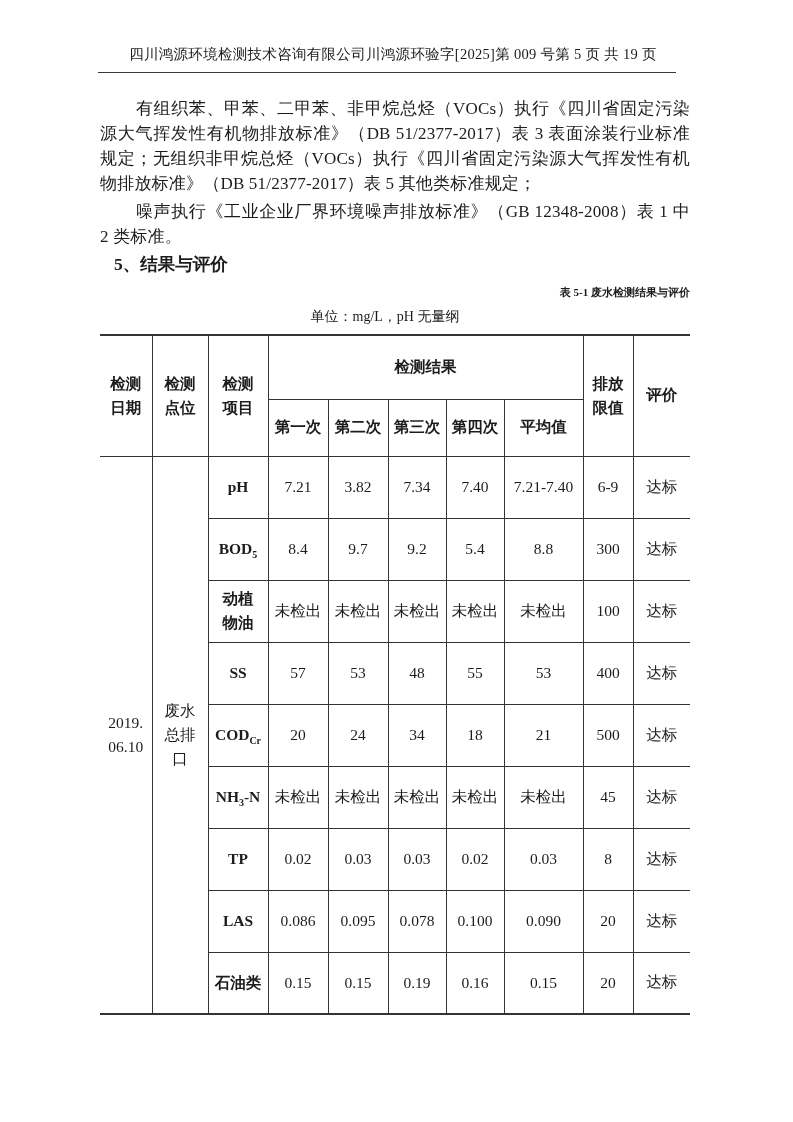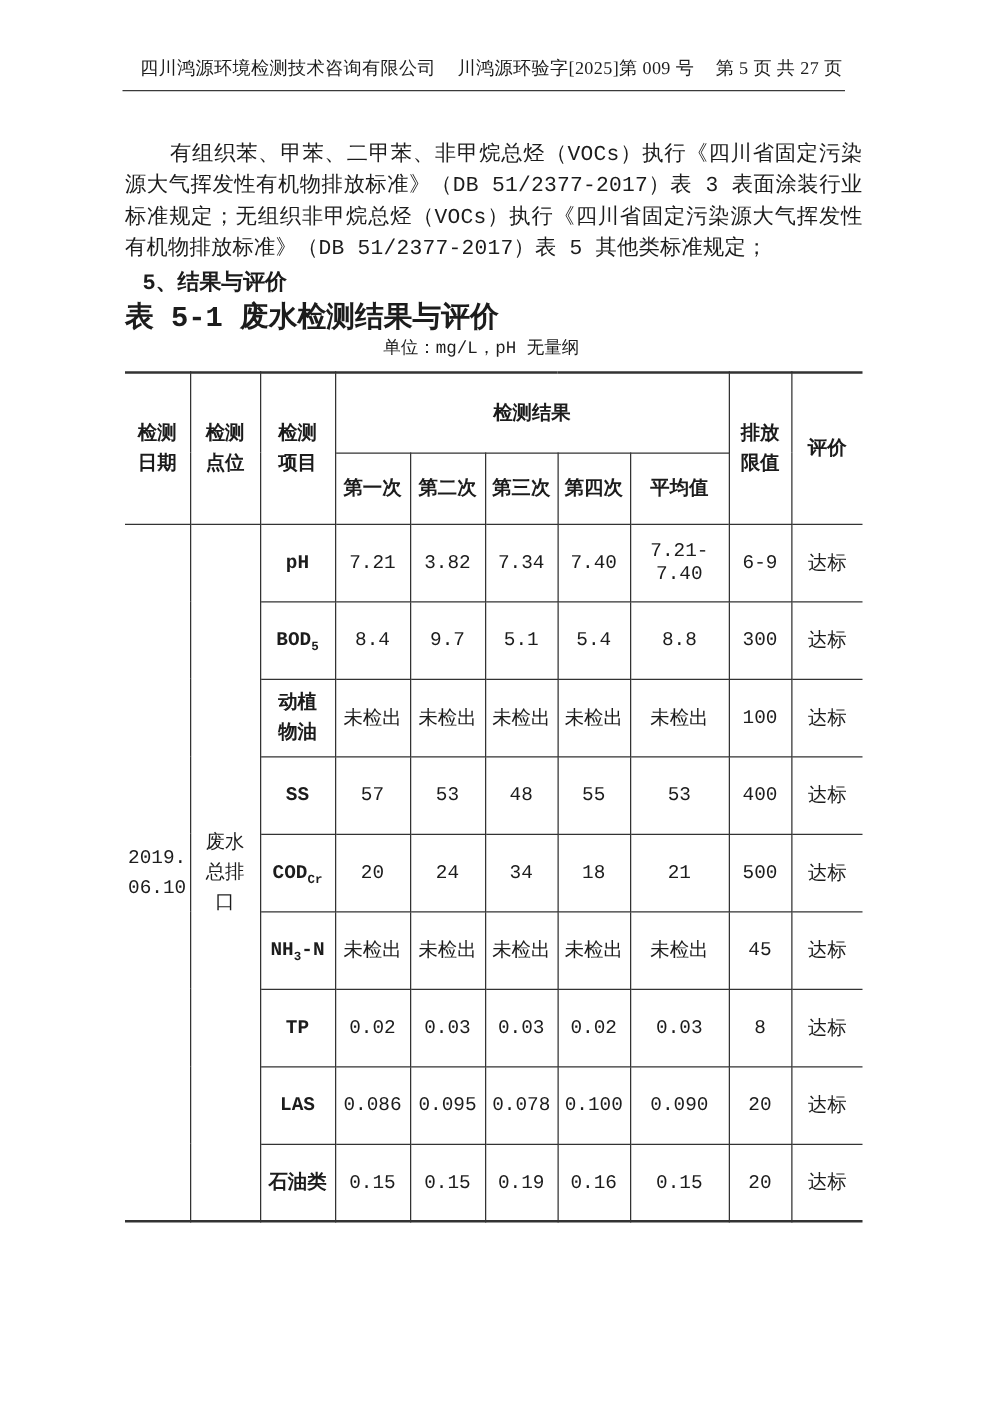--- a/index.html
+++ b/index.html
@@ -7,38 +7,38 @@
   body {
     width:793px; height:1122px;
     font-family:"Liberation Serif","DejaVu Serif",serif;
     color:#1c1c1c;
   }
   .page { position:relative; width:793px; height:1122px; background:#ffffff; overflow:hidden; }
 
   
   .header-bar {
     position:absolute; left:98px; top:45px; width:578px;
-    display:flex; justify-content:space-between; align-items:baseline;
+    display:flex; justify-content:center; align-items:baseline;
     font-size:14.5px; letter-spacing:0.3px;
     padding:0 2px 8px 14px;
     border-bottom:1.6px solid #3a3a3a;
   }
 
-  .content { position:absolute; left:100px; top:88px; width:590px;font-family:Liberation Mono, monospace; }
+  .content { position:absolute; left:100px; top:72px; width:590px; }
 
   p.body-para {
     font-size:17px; line-height:25px;
     text-align:justify; text-indent:36px;
     letter-spacing:0.2px;
   }
   .p1 { margin-top:24px; }
   .p2 { margin-top:3px; }
 
   .section-heading { margin-top:4px; padding-left:14px; font-size:17.5px; font-weight:bold; line-height:22px; }
-  .table-title { margin-top:7px; font-size:23px; font-weight:bold; text-align:left; line-height:20px; }
+  .table-title { margin-top:7px; font-size:11px; font-weight:bold; text-align:right; line-height:20px; }
   .unit-note { margin-top:6px; font-size:14px; text-align:center; padding-right:20px; line-height:17px; }
 
   
   table.results {
     margin-top:9px; width:590px;
     border-collapse:collapse; table-layout:fixed;
     border-top:2px solid #333; border-bottom:2px solid #333;
   }
   .results th, .results td {
     border:1px solid #333;
@@ -57,26 +57,27 @@
   .results sub { font-size:10px; line-height:0; }
 </style>
 </head>
 <body>
 
 <div class="page">
 
   <div class="header-bar">
     <span>四川鸿源环境检测技术咨询有限公司</span>
     <span>川鸿源环验字[2025]第 009 号</span>
-    <span>第 5 页 共 27 页</span>
+    <span>第 5 页 共 19 页</span>
   </div>
 
   <div class="content">
 
     <p class="body-para p1">有组织苯、甲苯、二甲苯、非甲烷总烃（VOCs）执行《四川省固定污染源大气挥发性有机物排放标准》（DB 51/2377-2017）表 3 表面涂装行业标准规定；无组织非甲烷总烃（VOCs）执行《四川省固定污染源大气挥发性有机物排放标准》（DB 51/2377-2017）表 5 其他类标准规定；</p>
+    <p class="body-para p2">噪声执行《工业企业厂界环境噪声排放标准》（GB 12348-2008）表 1 中 2 类标准。</p>
 
     <h2 class="section-heading">5、结果与评价</h2>
     <h3 class="table-title">表 5-1  废水检测结果与评价</h3>
     <div class="unit-note">单位：mg/L，pH 无量纲</div>
 
     <table class="results">
       <colgroup>
         <col style="width:52px">
           <col style="width:56px">
           <col style="width:60px">
@@ -122,21 +123,21 @@
             <td>7.34</td>
             <td>7.40</td>
             <td>7.21-7.40</td>
             <td>6-9</td>
             <td class="no-right">达标</td>
           </tr>
           <tr>
             <td class="param-cell multiline"><span>BOD</span><sub>5</sub></td>
             <td>8.4</td>
             <td>9.7</td>
-            <td>5.1</td>
+            <td>9.2</td>
             <td>5.4</td>
             <td>8.8</td>
             <td>300</td>
             <td class="no-right">达标</td>
           </tr>
           <tr>
             <td class="param-cell multiline"><span>动植
 物油</span></td>
             <td>未检出</td>
             <td>未检出</td>

